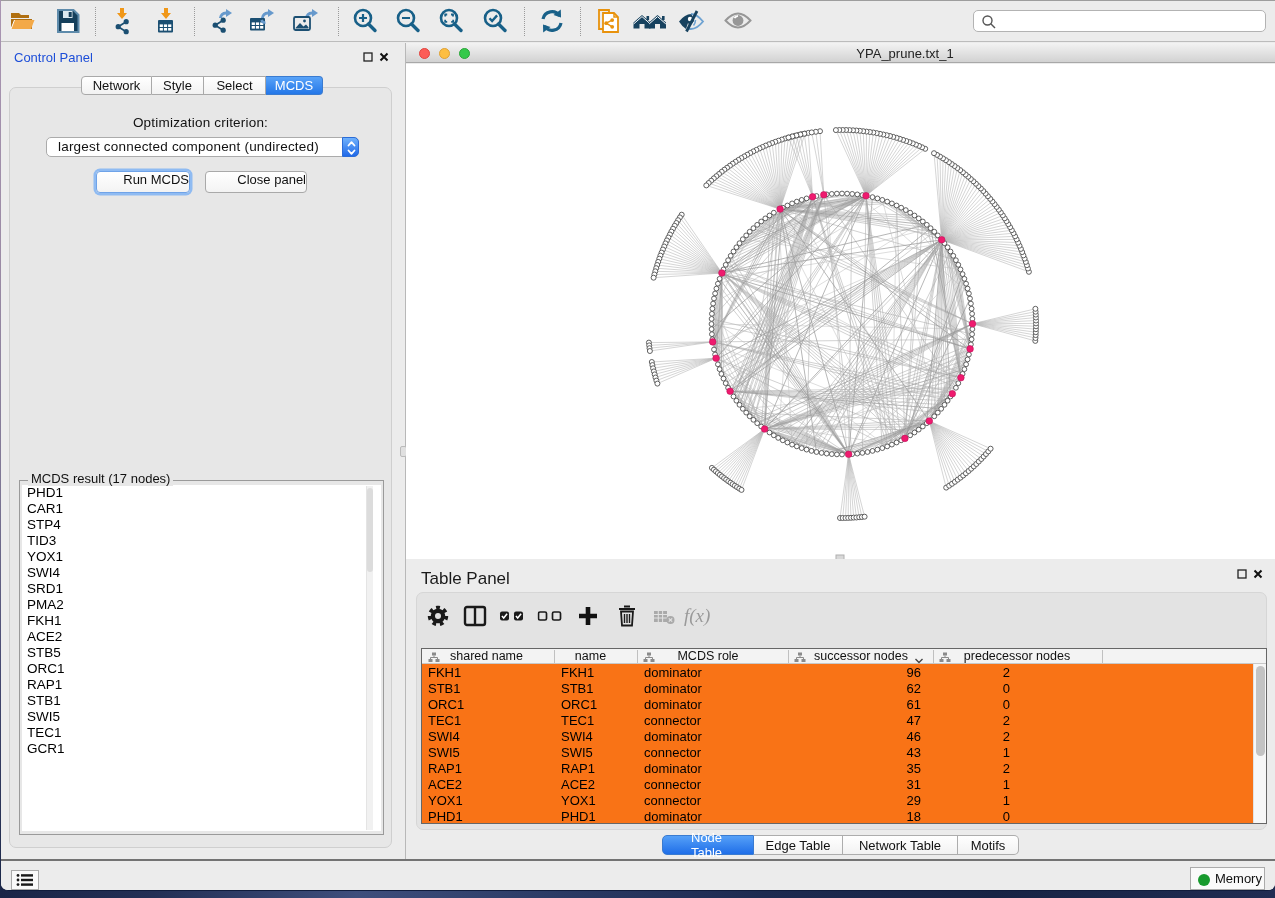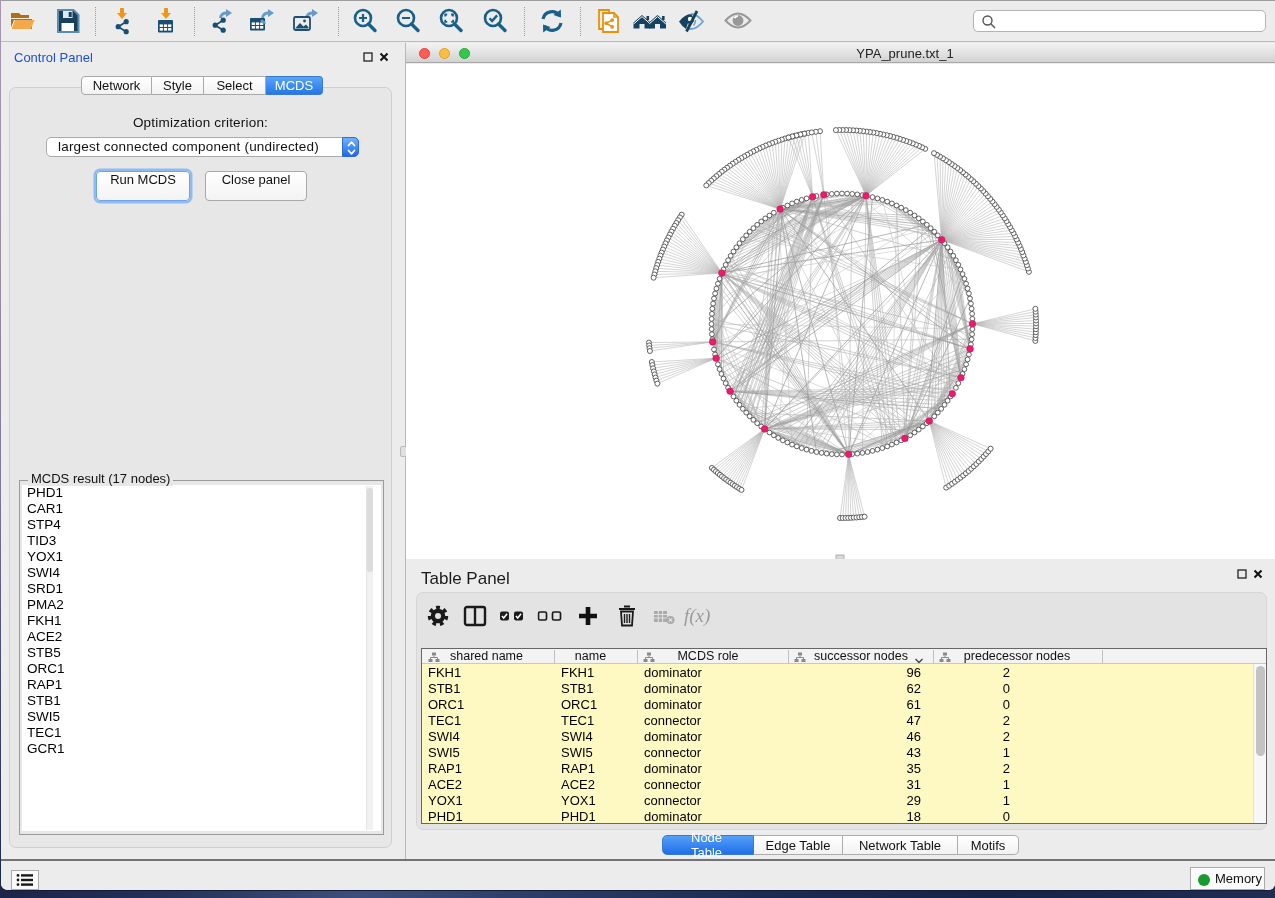--- a/index.html
+++ b/index.html
@@ -29,22 +29,22 @@
   color:#111; display:flex; align-items:center; justify-content:center; height:19px; }
 .tab.first { border-left:1px solid #a9a9a9; border-radius:4px 0 0 4px; }
 .tab.last { border-radius:0 4px 4px 0;text-align:right; }
 .tab.sel { background:linear-gradient(#59a3f8,#2477e8); color:#fff; border-color:#3a7bd0; }
 #optlabel { position:absolute; left:0; top:72px; width:399px; text-align:center; font-size:13.5px; letter-spacing:0.2px; color:#111; }
 #dropdown { position:absolute; left:45px; top:94px; width:313px; height:20px; background:#fff;
   border:1px solid #ababab; border-radius:5px; font-size:13.5px; letter-spacing:0.2px; color:#111; line-height:18px; padding-left:11px; }
 #ddcap { position:absolute; right:-1px; top:-1px; width:17px; height:20px; border-radius:0 5px 5px 0;
   background:linear-gradient(#6fb1fc,#2069e8); border:1px solid #2b6cd8; }
 #ddcap svg { position:absolute; left:2px; top:2px; }
-.btn { position:absolute; height:30px; background:linear-gradient(#ffffff,#f3f3f3); border:1px solid #a9a9a9;
-  border-radius:4px; font-size:13px; color:#111; text-align:center; line-height:16px; }
+.btn { position:absolute; height:22px; background:linear-gradient(#ffffff,#f3f3f3); border:1px solid #a9a9a9;
+  border-radius:4px; font-size:13px; color:#111; text-align:right; line-height:16px; }
 #runbtn { left:95px; top:128px; width:94px; box-shadow:0 0 0 2.5px #8fbbf2; border-color:#6fa3e8; }
 #closebtn { left:204px; top:128px; width:102px; }
 #fieldset { position:absolute; left:18px; top:437px; width:365px; height:355px; border:1px solid #9a9a9a; }
 #fslegend { position:absolute; left:8px; top:-9px; height:14px; line-height:13px; background:#e7e7e7; padding:0 3px; font-size:13px; color:#111; z-index:3; }
 #mlist { position:absolute; left:2px; top:4px; width:359px; height:346px; background:#fff; font-size:13.5px; color:#000; }
 #mlist div { height:16px; line-height:16px; padding-left:5px; }
 #mscroll { position:absolute; right:10px; top:5px; width:7px; height:344px; background:#f1f1f1; border-left:1px solid #e4e4e4; z-index:4; }
 
 #vsplit { position:absolute; left:404px; top:42px; width:1px; height:816px; background:#b8b8b8; }
 #vhandle { position:absolute; left:399px; top:445px; width:7px; height:11px; background:#e0e0e0;
@@ -55,21 +55,21 @@
   background:linear-gradient(#f3f3f3,#d2d2d2); border-bottom:1px solid #a8a8a8; }
 #nettitle .t { position:absolute; left:0; right:0; top:3px; text-align:center; font-size:13px; color:#222; padding-left:129px; }
 .tl { position:absolute; top:5px; width:11px; height:11px; border-radius:50%; }
 #netcanvas { position:absolute; left:0; top:21px; width:869px; height:495px; background:#fff; }
 
 #tp { position:absolute; left:405px; top:558px; width:869px; height:300px; }
 #tptitle { position:absolute; left:15px; top:10px; font-size:17px; color:#1a1a1a; }
 #tpbar { position:absolute; left:10px; top:33px; width:851px; height:238px; background:#e3e3e3;
   border:1px solid #d6d6d6; border-radius:7px; }
 #tptools { position:absolute; left:0; top:0; height:46px; width:100%; }
-#tbl { position:absolute; left:15px; top:89px; width:846px; height:176px; background:#fef9c3; border:1px solid #666; font-size:13px; }
+#tbl { position:absolute; left:15px; top:89px; width:846px; height:176px; background:#f97316; border:1px solid #666; font-size:13px; }
 #thead { position:absolute; left:0; top:0; width:100%; height:15px; background:#f3f3f3; border-bottom:1px solid #c8c8c8; }
 .th { position:absolute; top:0; height:15px; line-height:15px; text-align:center; color:#111; font-size:12.5px; white-space:nowrap; }
 .thsep { position:absolute; top:1px; height:13px; width:0; border-left:1px solid #c0c0c0; }
 .row { position:absolute; height:16px; line-height:16px; width:100%; }
 .c { position:absolute; }
 .num { text-align:right; }
 #tscroll { position:absolute; right:0; top:15px; width:13px; height:159px; background:#f7f7f7; border-left:1px solid #e2e2e2; }
 #tthumb { position:absolute; left:2px; top:2px; width:9px; height:90px; background:#c3c3c3; border-radius:5px; }
 #btabs { position:absolute; left:256px; top:276px; height:20px; display:flex; font-size:13px; }
 .btab { border:1px solid #adadad; border-left:none; background:linear-gradient(#ffffff,#f2f2f2);

